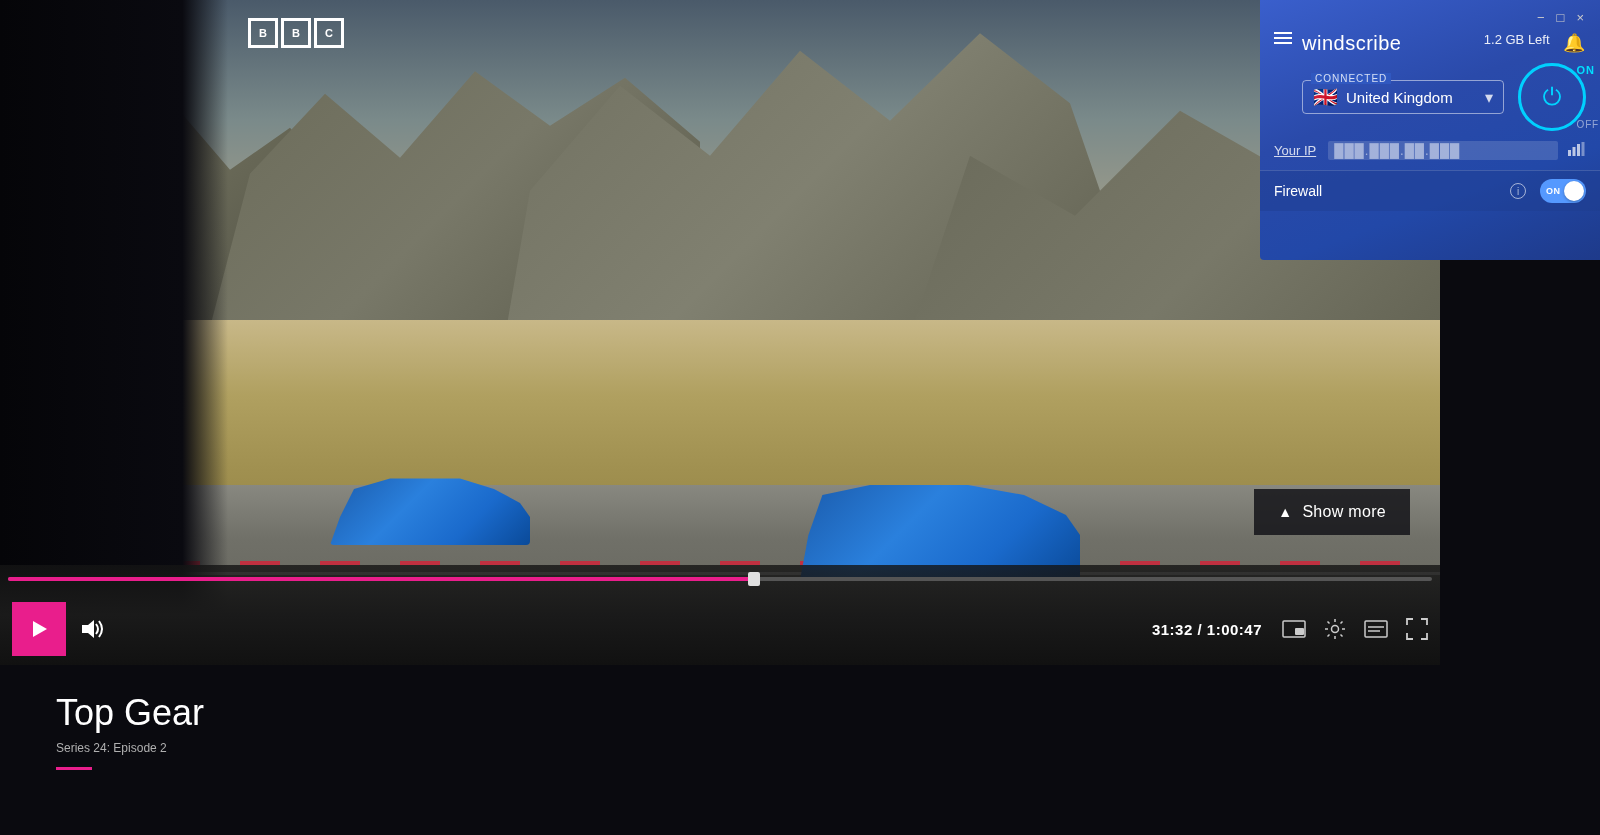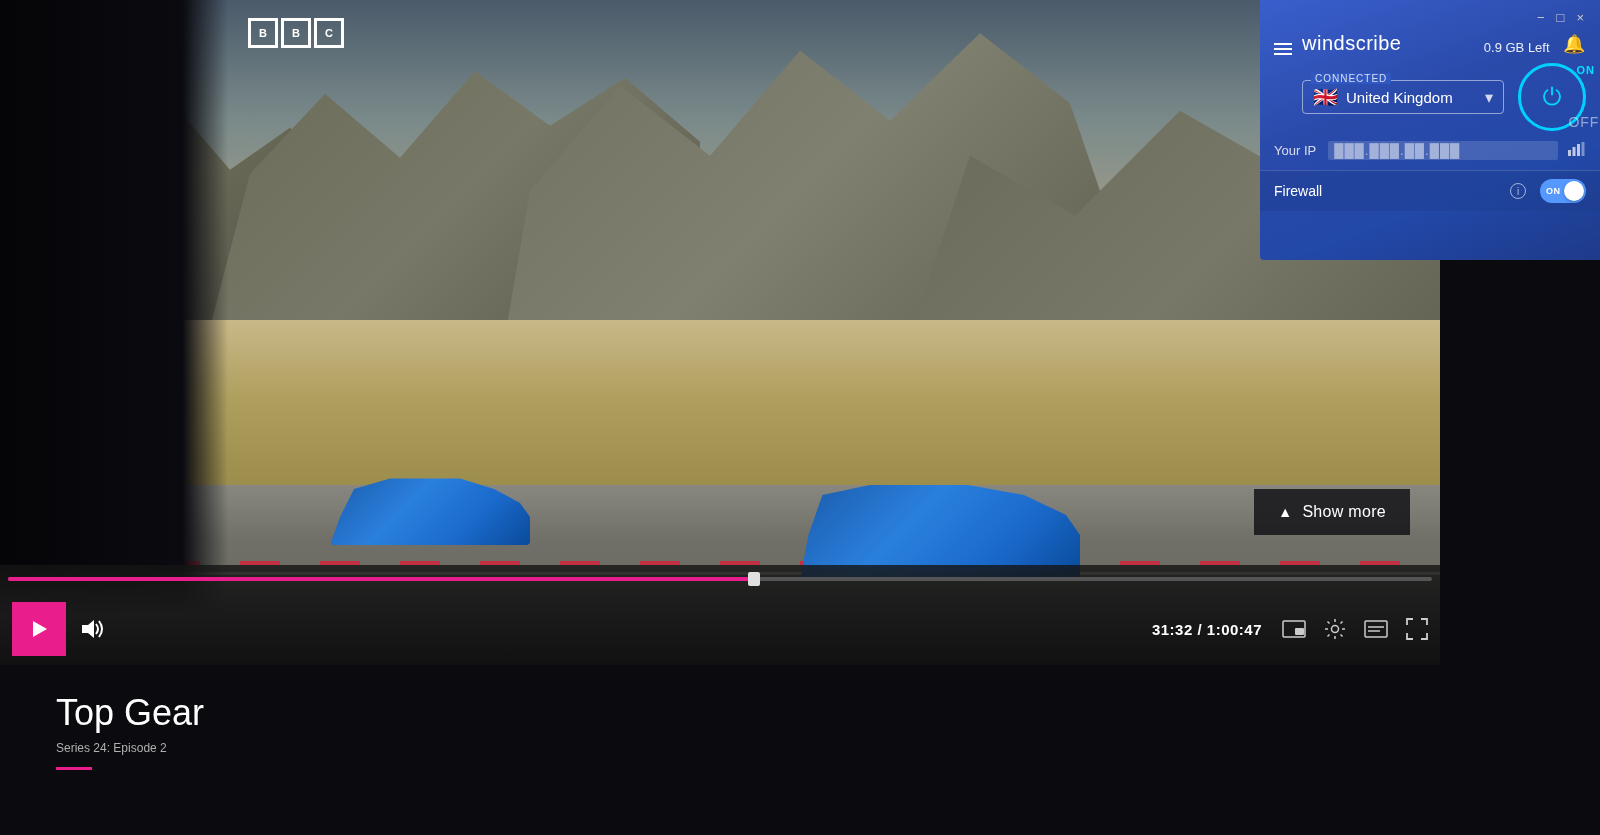--- a/index.html
+++ b/index.html
@@ -389,21 +389,21 @@
       color: #ccc;
       font-size: 13px;
       cursor: pointer;
       padding: 2px 6px;
       line-height: 1;
     }
 
     
     .ws-header {
       display: flex;
-      align-items: flex-end;
+      align-items: flex-start;
       padding: 4px 14px 8px 14px;
     }
 
     .ws-menu-btn {
       color: white;
       font-size: 16px;
       cursor: pointer;
       margin-right: 10px;
       line-height: 1;
       display: flex;
@@ -522,41 +522,42 @@
       font-size: 11px;
       font-weight: 700;
       letter-spacing: 1px;
     }
 
     .ws-off-label {
       position: absolute;
       bottom: -2px;
       right: -16px;
       color: rgba(255,255,255,0.5);
-      font-size: 14px;
+      font-size: 10px;
       letter-spacing: 0.8px;
     }
 
     .ws-power-icon {
       color: #00d4ff;
       font-size: 24px;
       line-height: 1;
     }
 
     
     .ws-ip-row {
       display: flex;
       align-items: center;
       padding: 2px 14px 10px 14px;
     }
 
     .ws-ip-label {
       color: rgba(255,255,255,0.8);
       font-size: 13px;
       margin-right: 12px;
+      text-decoration: underline;
     }
 
     .ws-ip-value {
       color: rgba(255,255,255,0.5);
       font-size: 13px;
       flex: 1;
       background: rgba(255,255,255,0.15);
       border-radius: 2px;
       padding: 2px 6px;
       letter-spacing: 1px;
@@ -750,21 +751,21 @@
     <span class="ws-titlebar-btn">×</span>
   </div>
 
   <div class="ws-header">
     <div class="ws-menu-btn">
       <span></span>
         <span></span>
         <span></span>
     </div>
     <span class="ws-logo-text">windscribe</span>
-    <span class="ws-gb-left">0.9 GB Left</span>
+    <span class="ws-gb-left">1.2 GB Left</span>
     <span class="ws-bell">🔔</span>
   </div>
 
   <div class="ws-connected-row">
 
     <div class="ws-connected-box">
       <span class="ws-connected-label">CONNECTED</span>
       <div class="ws-country-row">
         <span class="ws-flag">🇬🇧</span>
         <span class="ws-country-name">United Kingdom</span>

